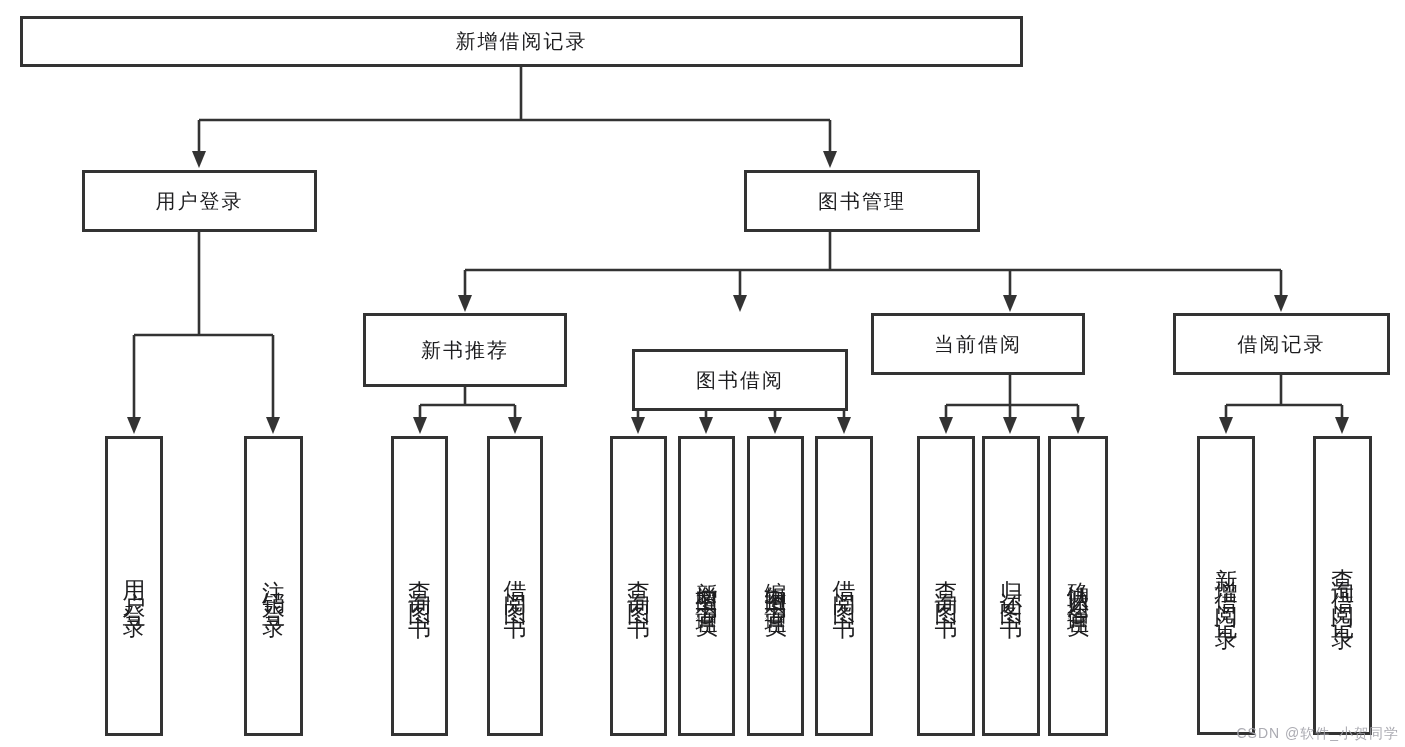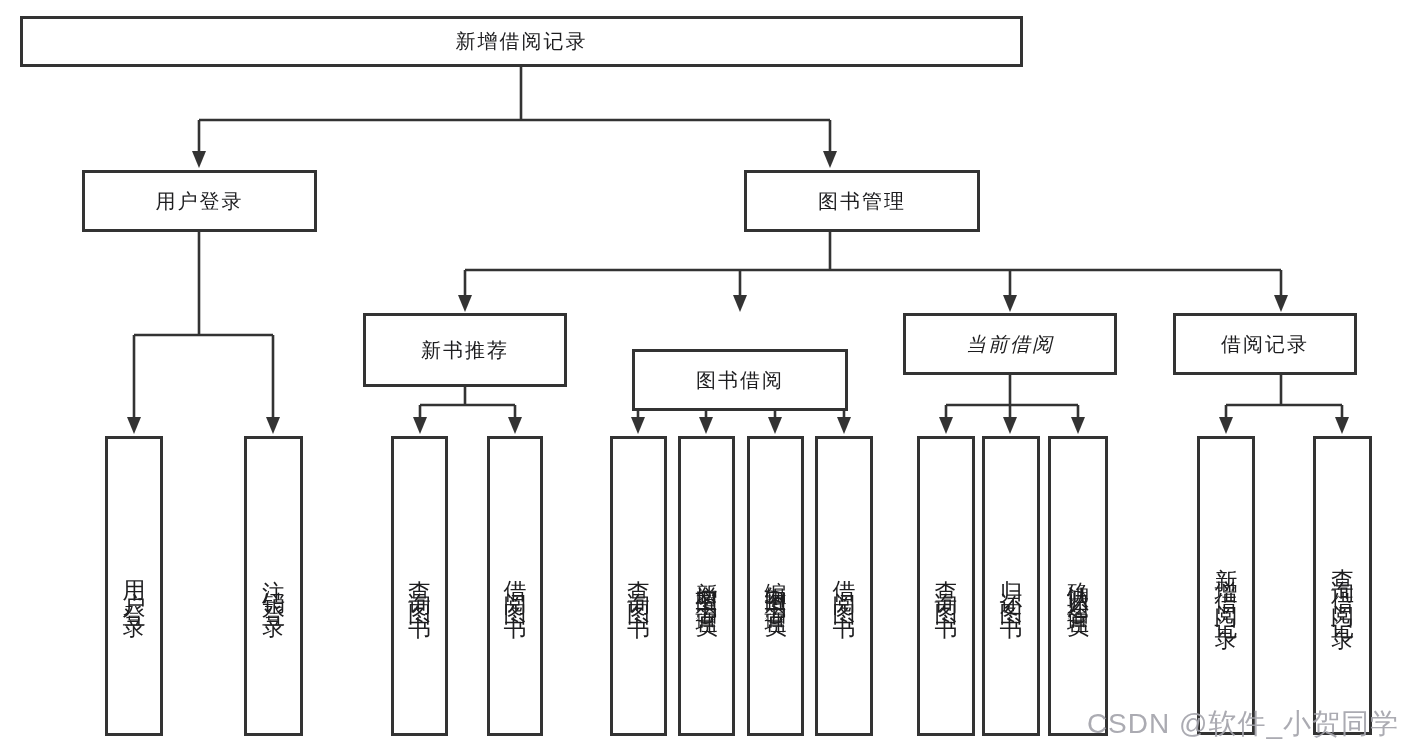--- a/index.html
+++ b/index.html
@@ -51,21 +51,21 @@
     line-height: 1;
   }
   .node.v.long {
     font-size: 22px;
     letter-spacing: 5px;
   }
   .watermark {
     position: absolute;
     right: 6px;
     bottom: 4px;
-    font-size: 28px;
+    font-size: 14px;
     letter-spacing: 1px;
     color: rgba(164, 164, 171, 0.92);
     z-index: 3;
     white-space: nowrap;
   }
 </style>
 </head>
 <body>
 
 <div class="stage">
@@ -139,22 +139,22 @@
     </g>
   </svg>
 
   <div class="node h" style="left:20px; top:16px; width:1003px; height:51px;">新增借阅记录</div>
 
   <div class="node h" style="left:82px; top:170px; width:235px; height:62px;">用户登录</div>
   <div class="node h" style="left:712px; top:170px; width:236px; height:62px;margin-left:32px;">图书管理</div>
 
   <div class="node h" style="left:363px; top:313px; width:204px; height:74px;">新书推荐</div>
   <div class="node h" style="left:632px; top:313px; width:216px; height:62px;margin-top:36px;">图书借阅</div>
-  <div class="node h" style="left:903px; top:313px; width:214px; height:62px;font-style:italic;">当前借阅</div>
-  <div class="node h" style="left:1173px; top:313px; width:184px; height:62px;">借阅记录</div>
+  <div class="node h" style="left:871px; top:313px; width:214px; height:62px;">当前借阅</div>
+  <div class="node h" style="left:1173px; top:313px; width:217px; height:62px;">借阅记录</div>
 
   <div class="node v" style="left:105px; top:436px; width:58px; height:300px;">用户登录</div>
   <div class="node v" style="left:244px; top:436px; width:59px; height:300px;">注销登录</div>
 
   <div class="node v" style="left:391px; top:436px; width:57px; height:300px;">查询图书</div>
   <div class="node v" style="left:487px; top:436px; width:56px; height:300px;">借阅图书</div>
 
   <div class="node v" style="left:610px; top:436px; width:57px; height:300px;">查询图书</div>
   <div class="node v long" style="left:678px; top:436px; width:57px; height:300px;">新增图书（管理员）</div>
   <div class="node v long" style="left:747px; top:436px; width:57px; height:300px;">编辑图书（管理员）</div>

